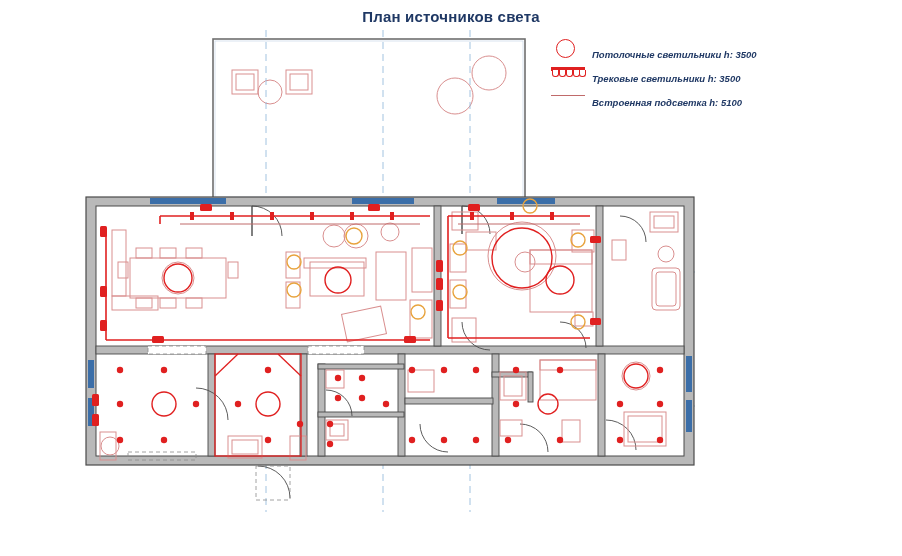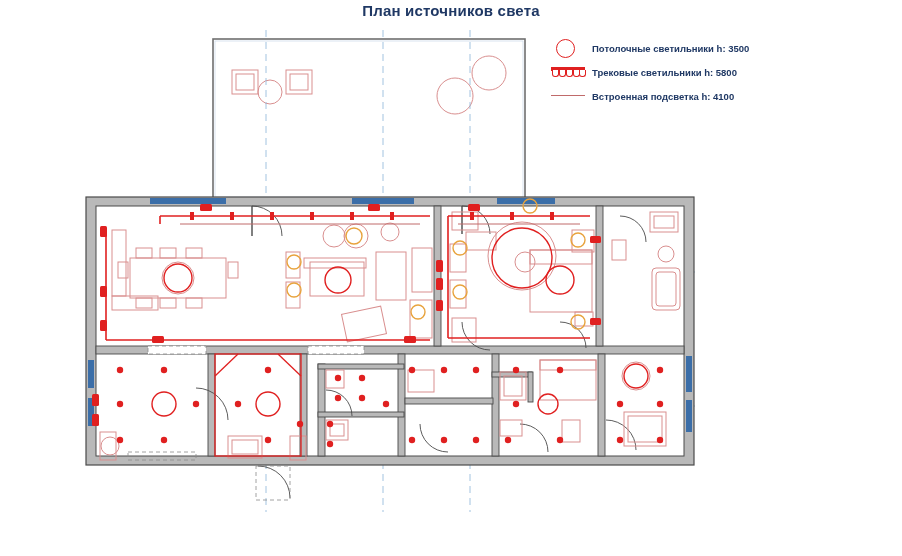--- a/index.html
+++ b/index.html
@@ -17,34 +17,35 @@
   #page-title {
     position: absolute;
     left: 0;
     top: 0;
     width: 902px;
     text-align: center;
     font-size: 15px;
     font-weight: bold;
     color: #1f3864;
     letter-spacing: 0.2px;
-    padding-top: 2px;
+    padding-top: 8px;
   }
   
   #legend {
     position: absolute;
     left: 548px;
     top: 36px;
     width: 330px;
   }
   .legend-row {
     display: flex;
-    align-items: center;
+    align-items: flex-end;
     height: 24px;
     margin-bottom: 0px;
+    font-style: italic;
   }
   .legend-symbol {
     width: 44px;
     min-width: 44px;
     height: 24px;
     position: relative;
   }
   .legend-label {
     font-size: 9.5px;
     font-weight: bold;
@@ -133,29 +134,29 @@
     <div class="legend-symbol">
       <div class="sym-track">
         <div class="bar"></div>
         <div class="tooth" style="left:1px"></div>
         <div class="tooth" style="left:8px"></div>
         <div class="tooth" style="left:15px"></div>
         <div class="tooth" style="left:22px"></div>
         <div class="tooth" style="left:28px"></div>
       </div>
     </div>
-    <div class="legend-label">Трековые светильники h: 5800</div>
+    <div class="legend-label">Трековые светильники h: 3500</div>
   </div>
 
 
   <div class="legend-row">
     <div class="legend-symbol">
       <div class="sym-line"></div>
     </div>
-    <div class="legend-label">Встроенная подсветка h: 4100</div>
+    <div class="legend-label">Встроенная подсветка h: 5100</div>
   </div>
 
 
 
 </div>
 
 <div id="plan-area">
 <svg class="plan-svg" width="902" height="556" viewBox="0 0 902 556">
 
   <g>

